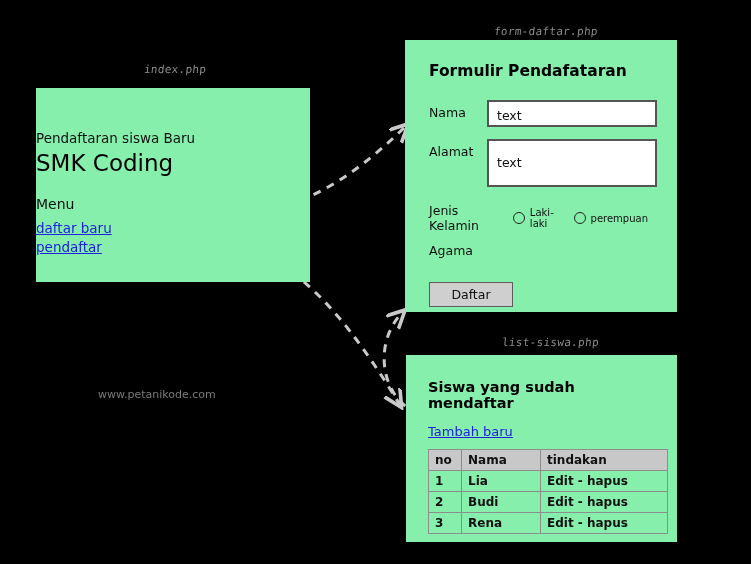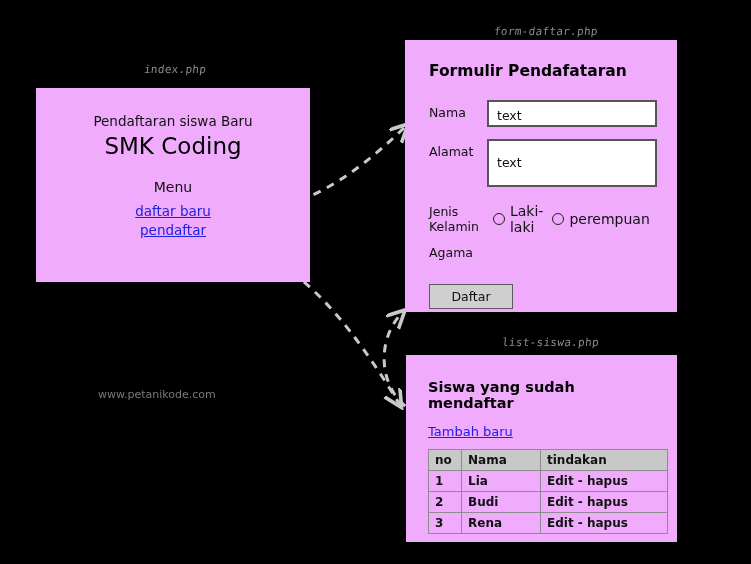--- a/index.html
+++ b/index.html
@@ -20,27 +20,27 @@
   #lbl-form{left:494px;top:25px;}
   #lbl-list{left:502px;top:336px;}
 
   
   #watermark{
     position:absolute;left:98px;top:388px;color:#7a7a7a;font-size:11px;
     font-family:"DejaVu Sans","Liberation Sans",sans-serif;white-space:nowrap;
   }
 
   
-  .panel{position:absolute;background:#f0abfc;box-sizing:border-box;}
+  .panel{position:absolute;background:#86efac;box-sizing:border-box;}
   #panel-index{left:36px;top:88px;width:274px;height:194px;}
   #panel-form {left:405px;top:40px;width:272px;height:272px;}
   #panel-list {left:406px;top:355px;width:271px;height:187px;}
 
   
-  #panel-index .inner{padding-top:25px;text-align:center;}
+  #panel-index .inner{padding-top:42px;}
   .idx-sub{font-size:13.5px;color:#111;margin:0 0 4px 0;}
   .idx-title{font-size:23px;color:#000;margin:0 0 20px 0;font-weight:400;}
   .idx-menu{font-size:14px;color:#111;margin:0 0 8px 0;}
   .idx-link{display:block;font-size:13.5px;color:#2020e0;text-decoration:underline;
             margin:3px 0;cursor:pointer;}
 
   
   #panel-form .inner{padding:22px 20px 0 24px;}
   .form-title{font-size:15.5px;font-weight:700;color:#000;margin:0 0 20px 0;}
   .frow{display:flex;align-items:flex-start;margin-bottom:12px;}
@@ -52,21 +52,21 @@
   .ftextarea{
     flex:1;border:2px solid #555;background:#fff;box-sizing:border-box;
     height:48px;font-size:12.5px;color:#111;padding:14px 8px 4px 8px;
   }
   .frow-gender{display:flex;align-items:center;margin:16px 0 10px 0;}
   .gender-label{font-size:12.5px;color:#111;margin-right:14px;}
   .radio{
     width:12px;height:12px;border:1.6px solid #222;border-radius:50%;
     display:inline-block;box-sizing:border-box;margin-right:5px;flex:none;
   }
-  .radio-txt{font-size:14px;color:#111;margin-right:9px;}
+  .radio-txt{font-size:10px;color:#111;margin-right:9px;}
   .frow-select{display:flex;align-items:center;margin-bottom:0;}
   .select-label{font-size:12.5px;color:#111;width:50px;flex:none;}
   .select-box{
     flex:1;display:flex;border:2px solid #555;box-sizing:border-box;height:27px;
     background:#fff;
   }
   .select-val{flex:1;font-size:12.5px;color:#111;padding:5px 8px;}
   .select-arrow{
     width:25px;background:#c8c8c8;border-left:2px solid #555;
     display:flex;align-items:center;justify-content:center;font-size:10px;color:#000;

